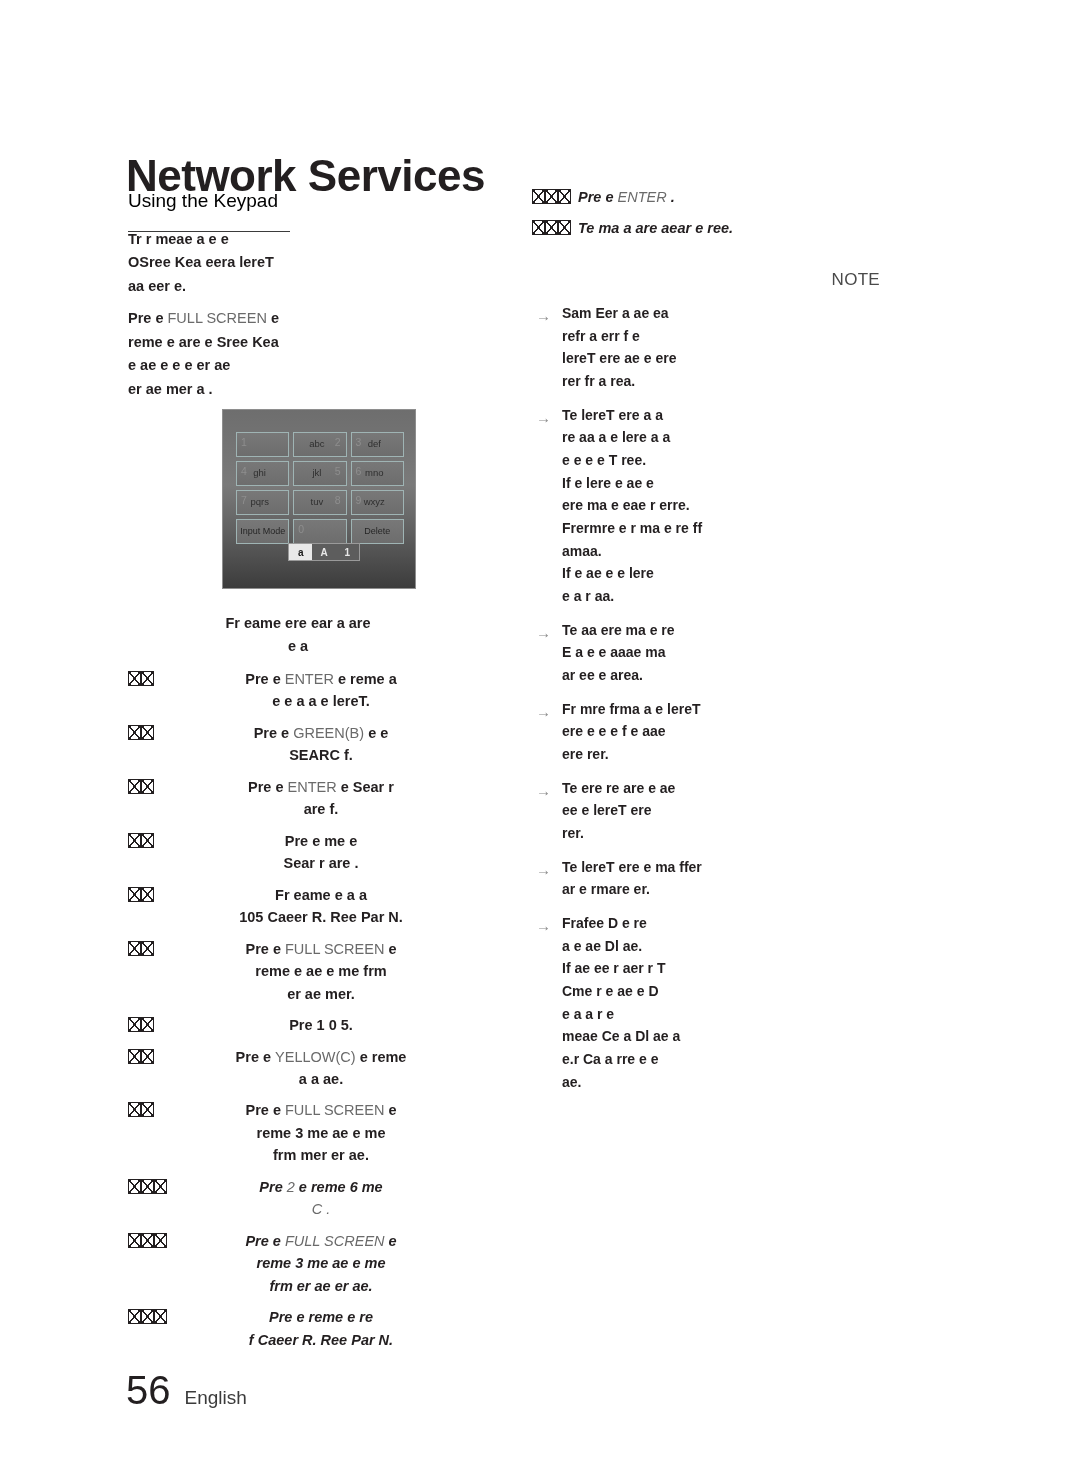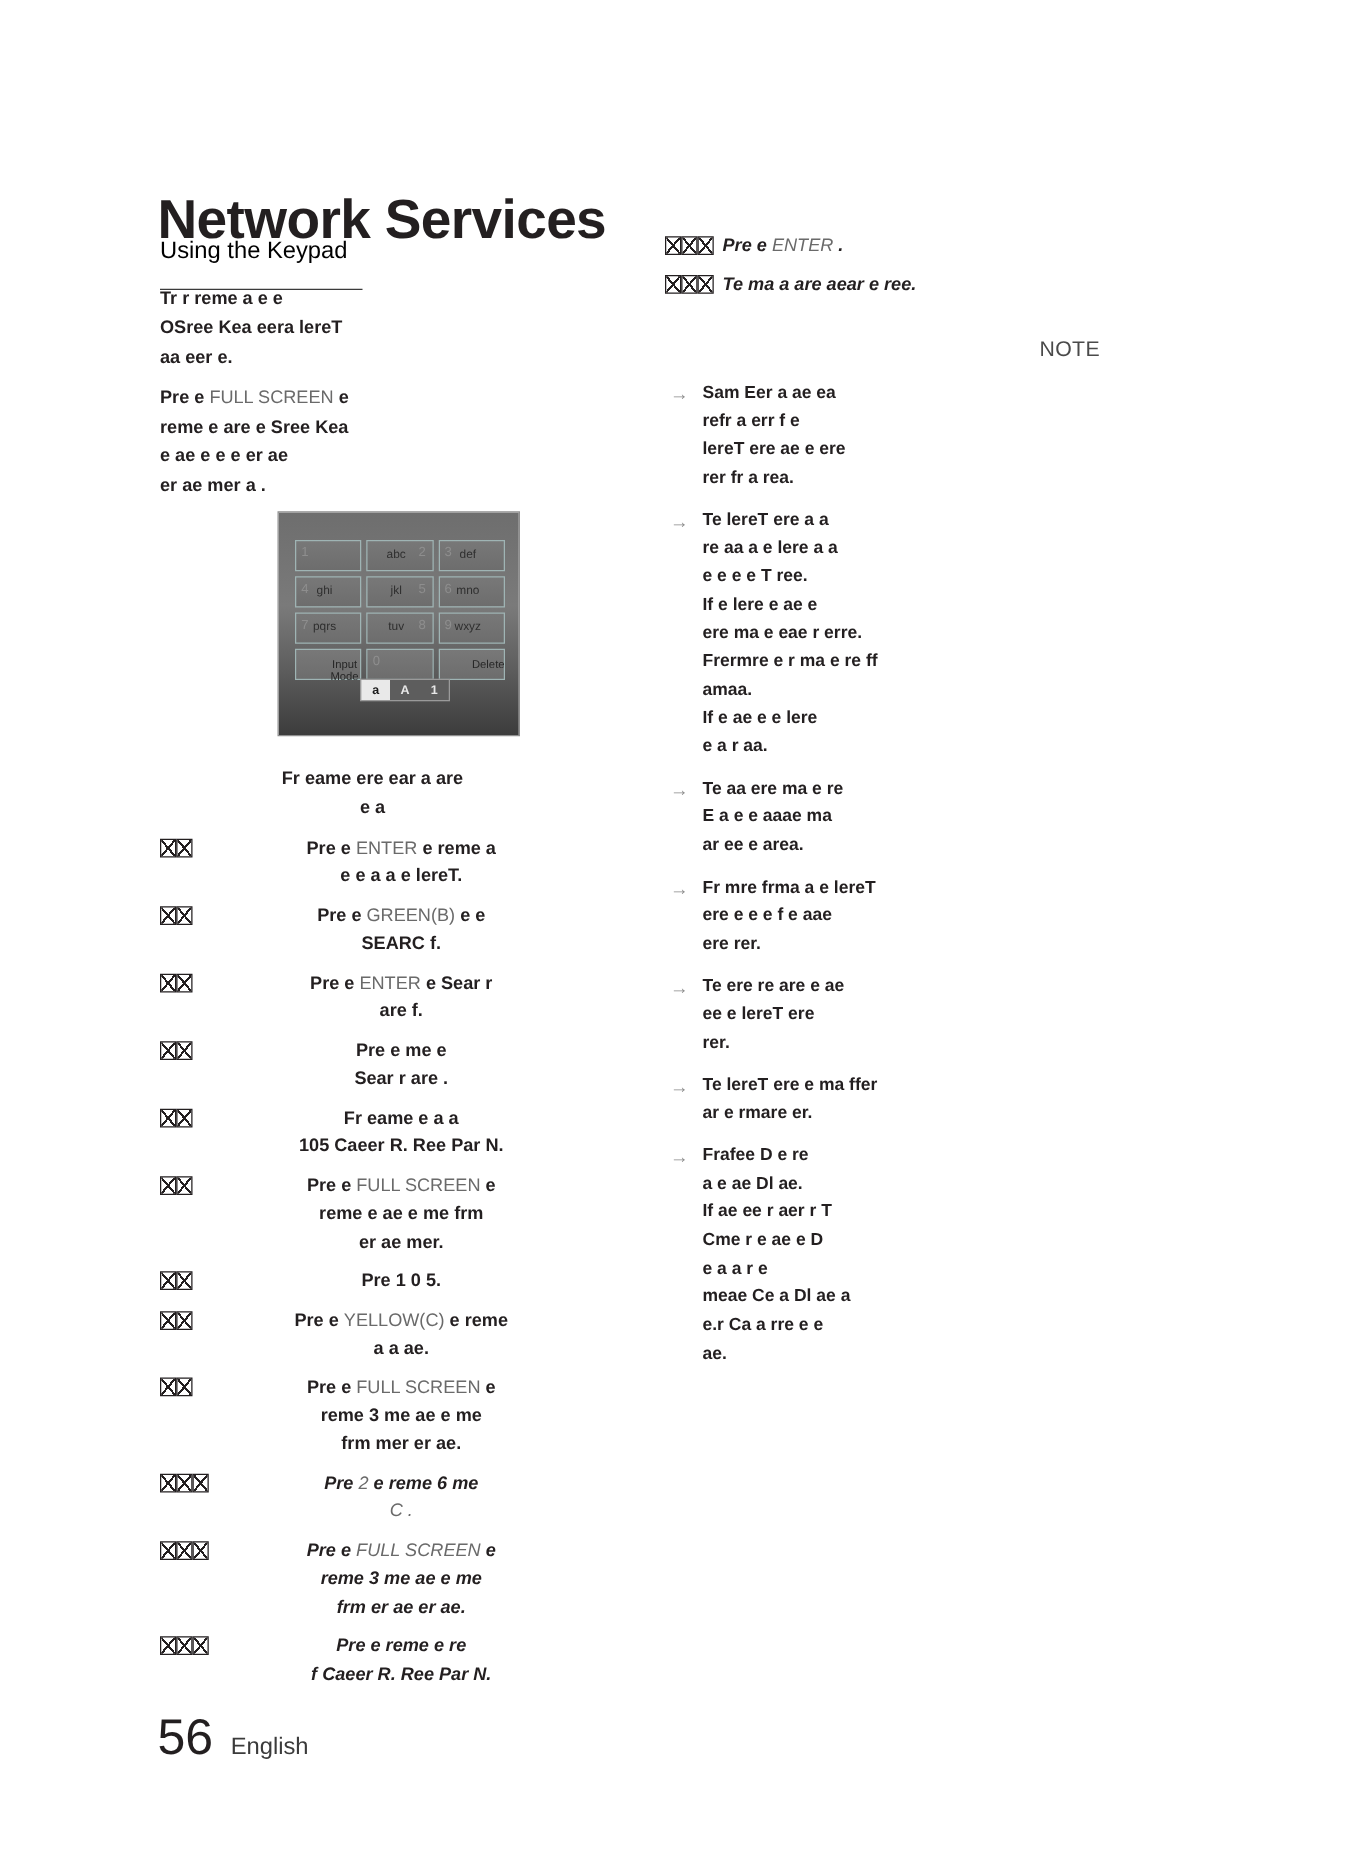--- a/index.html
+++ b/index.html
@@ -101,21 +101,21 @@
     position:absolute; left:4px; top:3px;
     font-size:10.5px; color:#8e8e8e; font-weight:normal;
     font-family:"Liberation Sans", sans-serif;
   }
   .kp-let {
     position:absolute; left:0; right:6px; top:5px;
     text-align:center;
     font-size:9.5px; color:#2f2f2f; font-weight:normal;
   }
   .kp-key.wide-label .kp-let {
-    left:0; right:0; top:6px; font-size:9px; color:#262626;padding-left:26px;
+    left:0; right:0; top:6px; font-size:9px; color:#262626;
   }
   .kp-key.mid .kp-num { left:auto; right:5px; top:3px; }
 
   .kp-toggle {
     position:absolute; left:65px; top:133px;
     width:72px; height:18px;
     display:flex;
     border:1px solid #9a9a9a;
     background:#5d5d5d;
     box-sizing:border-box;
@@ -155,21 +155,21 @@
 </head>
 <body>
 
 <div class="page">
 
   <h1 class="chapter-title">Network Services</h1>
   <div class="section-title">Using the Keypad</div>
 
   <div class="col-left">
     <p class="para tight">
-      <span>Tr r reme  a e e</span><br>
+      <span>Tr r meae  a e e</span><br>
       <span>OSree Kea  eera lereT</span><br>
       <span>aa  eer e.</span>
     </p>
     <p class="para">
       <span>Pre e </span><span class="lite">FULL SCREEN</span><span>  e</span><br>
       <span>reme e  are  e Sree Kea</span><br>
       <span>e  ae e e e  er ae</span><br>
       <span>er ae mer a .</span>
     </p>
   </div>

